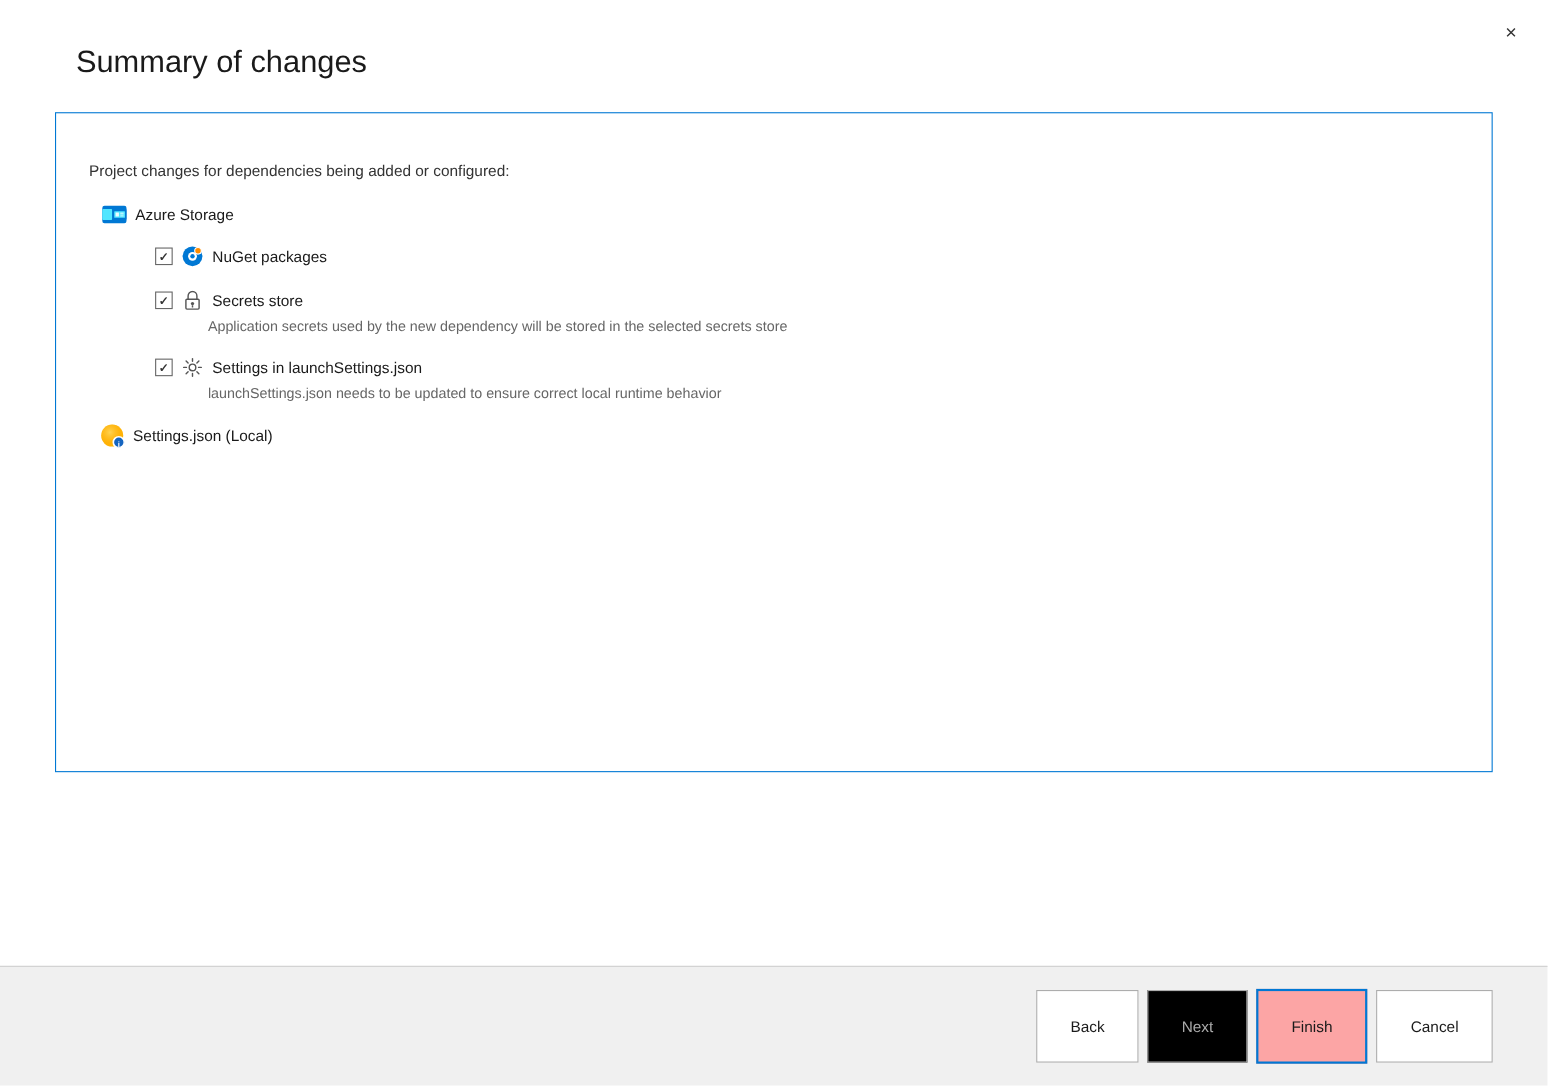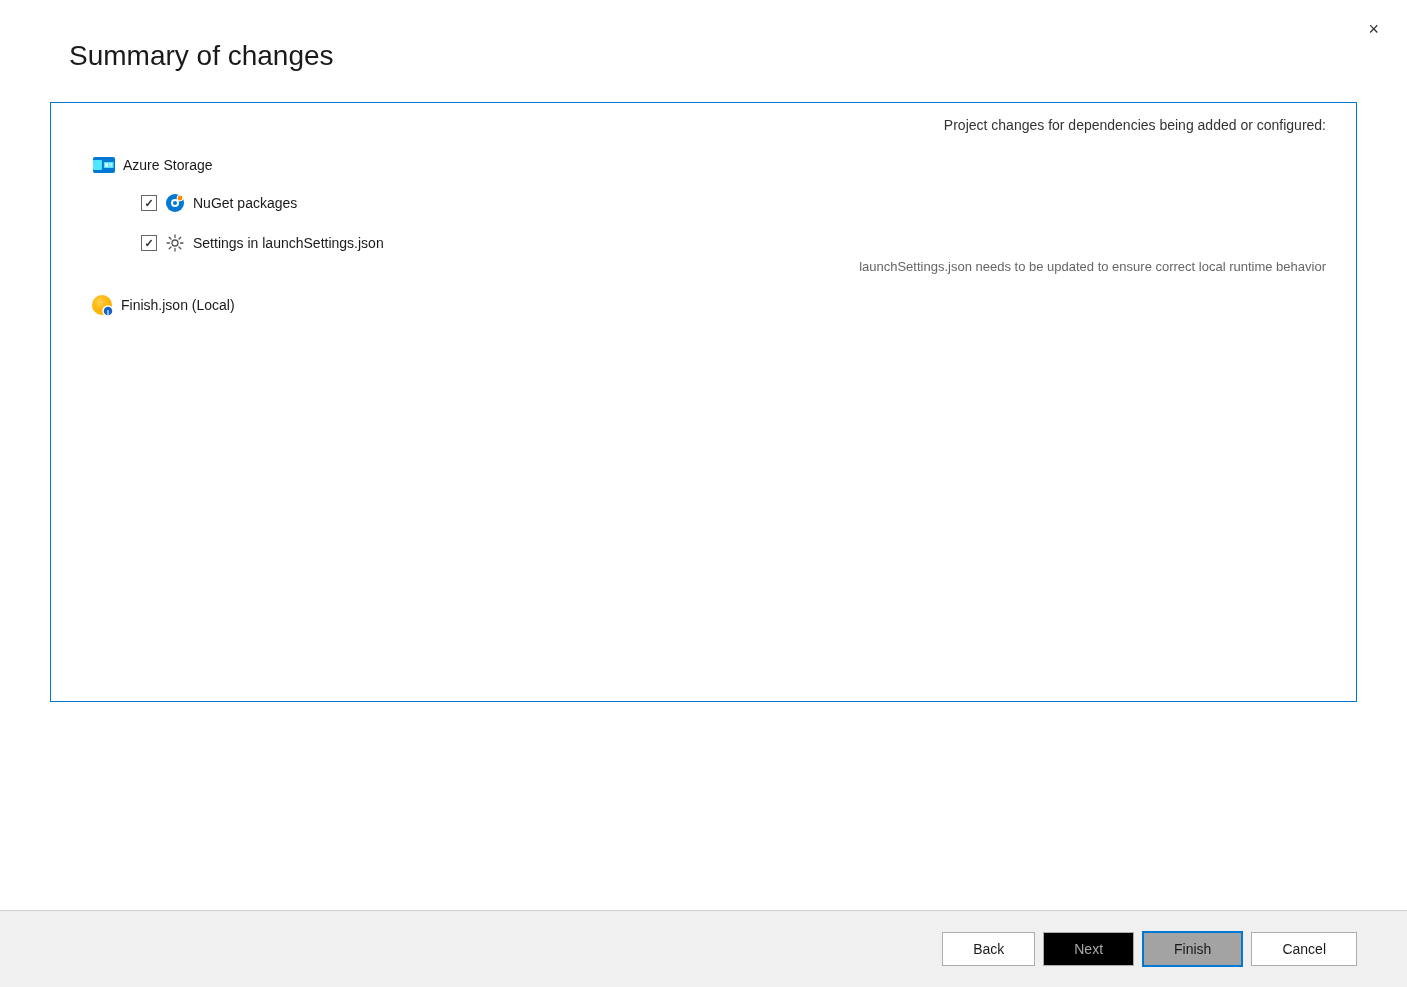--- a/index.html
+++ b/index.html
@@ -42,23 +42,22 @@
       color: #1a1a1a;
       margin-left: 19px;
     }
     .dialog-body {
       flex: 1;
       padding: 10px 50px 20px 50px;
       overflow-y: auto;
     }
     .changes-box {
       border: 1.5px solid #0078d4;
-      padding: 14px 30px 40px 30px;
+      padding: 44px 30px 40px 30px;
       min-height: 600px;
-      text-align: right;
     }
     .changes-intro {
       font-size: 14px;
       color: #333;
       margin-bottom: 24px;
     }
     .tree-item-parent {
       display: flex;
       align-items: center;
       gap: 8px;
@@ -150,30 +149,30 @@
     .dialog-footer {
       background: #f0f0f0;
       padding: 20px 50px;
       display: flex;
       justify-content: flex-end;
       align-items: center;
       gap: 8px;
       border-top: 1px solid #d0d0d0;
     }
     .footer-btn {
-      padding: 8px 30px;
+      padding: 24px 30px;
       font-size: 14px;
       border: 1px solid #adadad;
       background: #fff;
       cursor: pointer;
       min-width: 80px;
       color: #1a1a1a;
     }
     .footer-btn.primary {
-      background: #a3a3a3;
+      background: #fca5a5;
       border: 2px solid #0078d4;
       color: #1a1a1a;
       font-weight: 500;
     }
     .footer-btn.disabled {
       color: #aaa;
       cursor: default;
       background: #000000;
     }
   </style>
@@ -217,20 +216,35 @@
                 <circle cx="10" cy="10" r="9" fill="#0078d4"></circle>
                 <circle cx="10" cy="10" r="4" fill="#fff"></circle>
                 <circle cx="10" cy="10" r="2" fill="#0078d4"></circle>
                 <circle cx="15" cy="5" r="3" fill="#ff8c00" stroke="#fff" stroke-width="1"></circle>
               </svg>
             </div>
             <span class="child-label">NuGet packages</span>
           </div>
         </div>
 
+        <div class="tree-child-item">
+          <div class="child-header">
+            <div class="checkbox checked"></div>
+            <div class="child-icon">
+              <svg width="16" height="18" viewBox="0 0 16 18">
+                <rect x="2" y="8" width="12" height="9" fill="none" stroke="#555" stroke-width="1.3" rx="1"></rect>
+                <path d="M4 8 V5 A4 4 0 0 1 12 5 V8" fill="none" stroke="#555" stroke-width="1.3"></path>
+                <circle cx="8" cy="12" r="1.5" fill="#555"></circle>
+                <line x1="8" y1="13.5" x2="8" y2="15.5" stroke="#555" stroke-width="1.3"></line>
+              </svg>
+            </div>
+            <span class="child-label">Secrets store</span>
+          </div>
+          <div class="child-description">Application secrets used by the new dependency will be stored in the selected secrets store</div>
+        </div>
 
         <div class="tree-child-item">
           <div class="child-header">
             <div class="checkbox checked"></div>
             <div class="child-icon">
               <svg width="18" height="18" viewBox="0 0 18 18">
                 <circle cx="9" cy="9" r="3" fill="none" stroke="#555" stroke-width="1.3"></circle>
                 <path d="M9 1 L9 3.5 M9 14.5 L9 17 M1 9 L3.5 9 M14.5 9 L17 9
                          M3.2 3.2 L5 5 M13 13 L14.8 14.8 M14.8 3.2 L13 5 M5 13 L3.2 14.8" stroke="#555" stroke-width="1.3" stroke-linecap="round"></path>
               </svg>
@@ -250,21 +264,21 @@
             <defs>
               <radialGradient id="sg" cx="40%" cy="35%">
                 <stop offset="0%" stop-color="#fff" stop-opacity="0.5"></stop>
                 <stop offset="100%" stop-color="#ff6f00" stop-opacity="0.3"></stop>
               </radialGradient>
             </defs>
             <circle cx="17" cy="17" r="5" fill="#1565c0" stroke="#fff" stroke-width="1.5"></circle>
             <text x="17" y="21" text-anchor="middle" font-size="7" fill="#fff" font-weight="bold">i</text>
           </svg>
         </div>
-        <span class="secrets-label">Finish.json (Local)</span>
+        <span class="secrets-label">Settings.json (Local)</span>
       </div>
 
     </div>
   </div>
 
   <div class="dialog-footer">
     <button class="footer-btn">Back</button>
     <button class="footer-btn disabled" disabled="">Next</button>
     <button class="footer-btn primary">Finish</button>
     <button class="footer-btn">Cancel</button>

